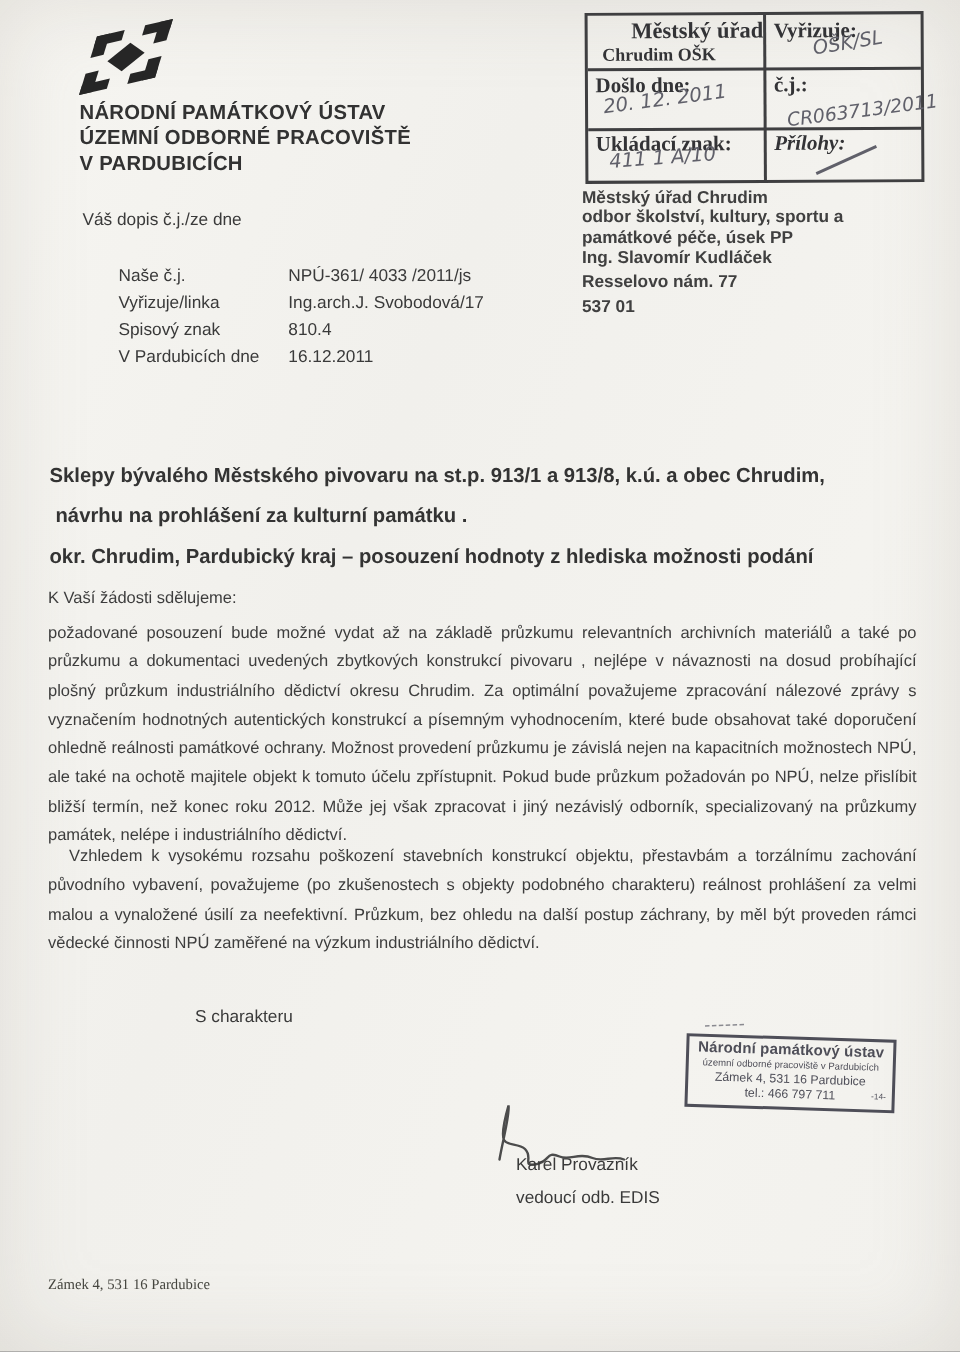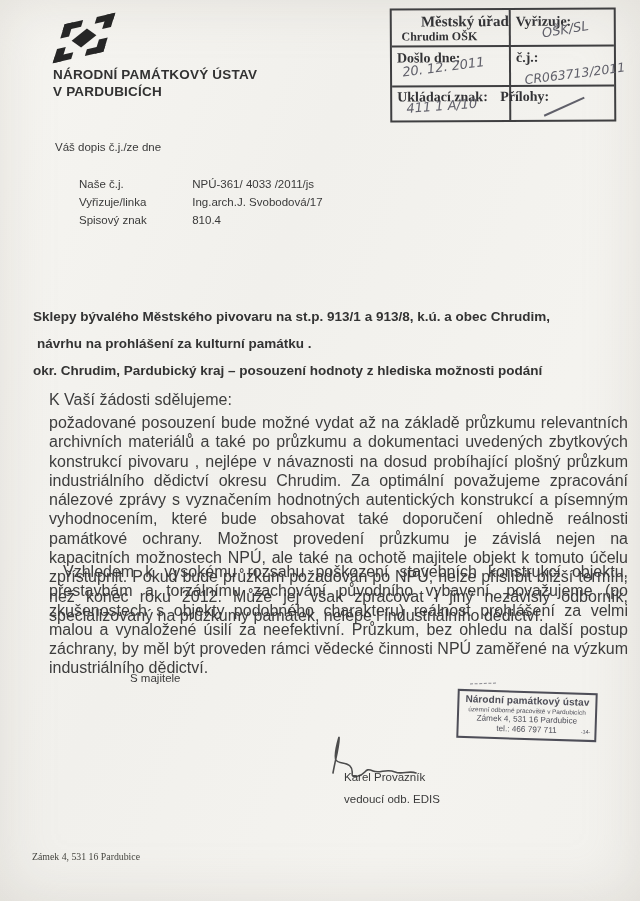--- a/index.html
+++ b/index.html
@@ -56,22 +56,22 @@
   .vas-dopis { position:absolute; left:55px; top:141px; font-size:11.5px; }
   .refs { position:absolute; left:55px; top:175px; font-size:11.5px; line-height:18px; }
   .ref-row { white-space:nowrap;margin-left:24px; }
   .ref-label { display:inline-block; width:110px; }
 
   
   .subject { position:absolute; left:33px; top:303px; width:582px; font-weight:bold;
     font-size:13.5px; line-height:27px; color:#333; }
 
   
-  .bodytext { position:absolute; left:32px; width:579px; font-size:16px;
-    line-height:19.3px; text-align:justify; color:#3d3d3d;margin-left:17px; }
+  .bodytext { position:absolute; left:32px; width:579px; font-size:11px;
+    line-height:19.3px; text-align:justify; color:#3d3d3d; }
   .b-intro { top:390px; text-align:left; }
   .b-p1 { top:413px; }
   .b-p2 { top:562px; text-indent:14px; }
 
   
   .salutation { position:absolute; left:130px; top:672px; font-size:11.5px; }
   .signature { position:absolute; left:318px; top:731px; }
   .signer-name { position:absolute; left:344px; top:771px; font-size:11.5px; }
   .signer-title { position:absolute; left:344px; top:793px; font-size:11.5px;text-align:right; }
 
@@ -101,20 +101,21 @@
       <div class="corner c-tl"></div>
       <div class="corner c-tr"></div>
       <div class="corner c-bl"></div>
       <div class="corner c-br"></div>
       <div class="c-center"></div>
     </div>
   </div>
 
   <div class="letterhead">
     <div>NÁRODNÍ PAMÁTKOVÝ ÚSTAV</div>
+    <div>ÚZEMNÍ ODBORNÉ PRACOVIŠTĚ</div>
     <div>V PARDUBICÍCH</div>
   </div>
 
   <div class="rstamp">
     <div class="rs-vdiv"></div>
     <div class="rs-h1"></div>
     <div class="rs-h2"></div>
 
     <div class="rs-office1">Městský úřad</div>
     <div class="rs-office2">Chrudim OŠK</div>
@@ -124,52 +125,64 @@
 
     <div class="rs-label" style="left:5px; top:40px;">Došlo dne:</div>
     <div class="hand hw-doslo">20. 12. 2011</div>
 
     <div class="rs-label" style="left:124px; top:40px;">č.j.:</div>
     <div class="hand hw-cj">CR063713/2011</div>
 
     <div class="rs-label" style="left:5px; top:79px;">Ukládací znak:</div>
     <div class="hand hw-ukladaci">411 1  A/10</div>
 
-    <div class="rs-label" style="left:108px; top:79px;">Přílohy:</div>
+    <div class="rs-label" style="left:124px; top:79px;font-style:italic;">Přílohy:</div>
     <div class="hw-slash"></div>
   </div>
 
+  <div class="addressee">
+    <div>Městský úřad Chrudim</div>
+    <div>odbor školství, kultury, sportu a</div>
+    <div>památkové péče, úsek PP</div>
+    <div>Ing. Slavomír Kudláček</div>
+    <div class="addr-gap1">Resselovo nám. 77</div>
+    <div class="addr-gap2">537 01</div>
+  </div>
 
   <div class="vas-dopis">Váš dopis č.j./ze dne</div>
   <div class="refs">
     <div class="ref-row">
       <span class="ref-label">Naše č.j.</span>
       <span>NPÚ-361/ 4033 /2011/js</span>
     </div>
     <div class="ref-row">
       <span class="ref-label">Vyřizuje/linka</span>
       <span>Ing.arch.J. Svobodová/17</span>
     </div>
     <div class="ref-row">
       <span class="ref-label">Spisový znak</span>
       <span>810.4</span>
+    </div>
+    <div class="ref-row">
+      <span class="ref-label">V Pardubicích dne</span>
+      <span>16.12.2011</span>
     </div>
   </div>
 
   <div class="subject">
     <div>Sklepy bývalého Městského pivovaru na  st.p. 913/1 a 913/8, k.ú. a obec Chrudim,</div>
     <div style="padding-left:4px;">návrhu  na prohlášení za kulturní památku .</div>
     <div>okr. Chrudim, Pardubický kraj – posouzení hodnoty z hlediska  možnosti podání</div>
   </div>
 
   <div class="bodytext b-intro">K Vaší žádosti sdělujeme:</div>
   <div class="bodytext b-p1">požadované posouzení  bude možné vydat až na základě průzkumu relevantních archivních materiálů a také po průzkumu a dokumentaci uvedených zbytkových konstrukcí pivovaru , nejlépe v návaznosti na dosud probíhající plošný průzkum industriálního dědictví okresu Chrudim. Za optimální považujeme zpracování nálezové zprávy s vyznačením hodnotných autentických  konstrukcí a písemným vyhodnocením, které bude obsahovat také doporučení ohledně reálnosti památkové ochrany. Možnost provedení průzkumu je závislá nejen na kapacitních možnostech NPÚ, ale také na ochotě majitele objekt k tomuto účelu zpřístupnit.  Pokud bude průzkum požadován po NPÚ, nelze přislíbit bližší termín, než konec roku 2012. Může jej však zpracovat i jiný nezávislý odborník, specializovaný na průzkumy památek, nelépe i industriálního dědictví.</div>
   <div class="bodytext b-p2">Vzhledem k vysokému rozsahu poškození stavebních konstrukcí objektu, přestavbám a torzálnímu zachování původního vybavení, považujeme (po zkušenostech s objekty podobného charakteru) reálnost prohlášení za velmi malou a vynaložené úsilí za neefektivní.  Průzkum, bez ohledu na další postup záchrany,   by měl být proveden rámci vědecké činnosti NPÚ zaměřené na výzkum industriálního dědictví.</div>
 
-  <div class="salutation">S majitele</div>
+  <div class="salutation">S charakteru</div>
 
   <div class="signature">
     <svg width="118" height="50" viewBox="0 0 118 50">
       <path d="M15,42 C17,30 22,12 21,6 C19,13 16,25 18,29 C20,33 28,31 32,35 C38,41 29,47 40,45 C49,43 46,36 55,40 C62,43 68,37 77,41 C84,44 91,39 98,42" fill="none" stroke="#4c4c4c" stroke-width="1.6" stroke-linecap="round"></path>
     </svg>
   </div>
   <div class="signer-name">Karel Provazník</div>
   <div class="signer-title">vedoucí odb. EDIS</div>
 
   <div class="ostamp-tick"></div>

